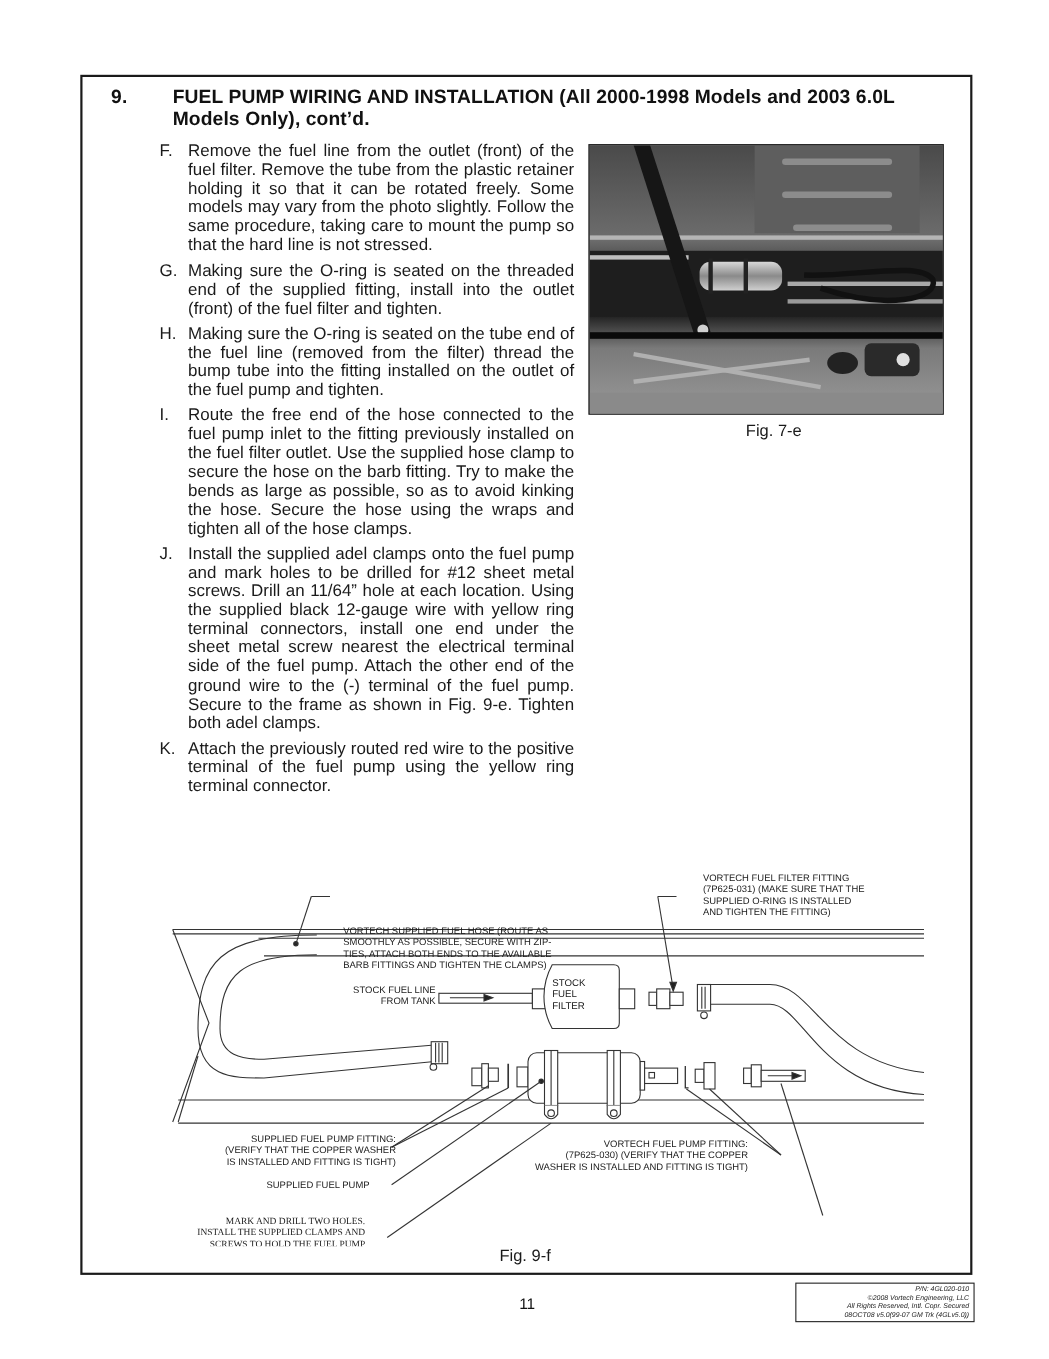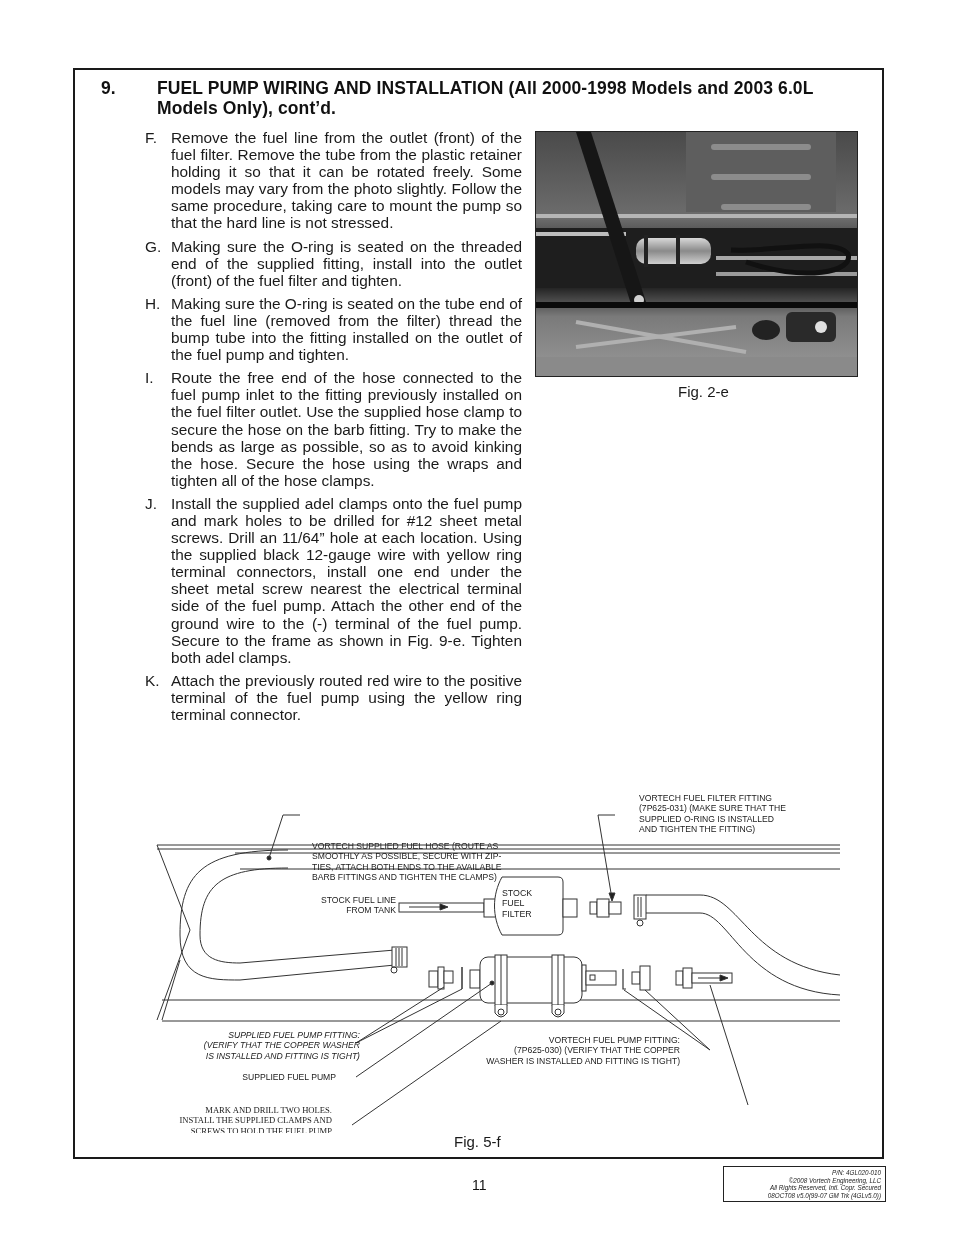--- a/index.html
+++ b/index.html
@@ -71,21 +71,21 @@
     <circle cx="103" cy="168" r="5" fill="#d0d0d0"></circle>
     <rect x="0" y="170" width="323" height="6" fill="#0a0a0a"></rect>
     <path d="M40 190 L210 220" stroke="#b0b0b0" stroke-width="4"></path>
     <path d="M40 215 L200 195" stroke="#b0b0b0" stroke-width="4"></path>
     <ellipse cx="230" cy="198" rx="14" ry="10" fill="#222"></ellipse>
     <rect x="250" y="180" width="50" height="30" rx="6" fill="#2a2a2a"></rect>
     <circle cx="285" cy="195" r="6" fill="#e0e0e0"></circle>
     <rect x="0" y="225" width="323" height="21" fill="#8a8a8a"></rect>
   </svg>
 </div>
-<div class="fig-cap" style="left:678px; top:383px;">Fig. 2-e</div>
+<div class="fig-cap" style="left:678px; top:383px;">Fig. 7-e</div>
 
 <div class="diagram">
   <svg width="700" height="350" viewBox="0 0 700 350" style="position:absolute;left:0;top:0;">
     <g stroke="#333" stroke-width="1" fill="none">
 
       <line x1="17" y1="60" x2="700" y2="60"></line>
       <line x1="17" y1="64" x2="700" y2="64"></line>
       <line x1="95" y1="68" x2="700" y2="68"></line>
       <line x1="100" y1="84" x2="700" y2="84"></line>
       <line x1="22" y1="215" x2="700" y2="215"></line>
@@ -183,39 +183,39 @@
   <div class="callout right" style="left:148px; top:110px; width:108px;">
     <span style="white-space:pre;">STOCK FUEL LINE
 FROM TANK</span>
   </div>
   <div class="callout center" style="left:362px; top:103px; width:60px; font-size:8.8px;">
     <div>STOCK</div>
     <div>FUEL</div>
     <div>FILTER</div>
   </div>
   <div class="callout right" style="left:0px; top:245px; width:220px;">
-    <span style="white-space:pre;font-style:italic;">SUPPLIED FUEL PUMP FITTING:
+    <span style="white-space:pre;">SUPPLIED FUEL PUMP FITTING:
 (VERIFY THAT THE COPPER WASHER
 IS INSTALLED AND FITTING IS TIGHT)</span>
   </div>
   <div class="callout right" style="left:40px; top:287px; width:156px;">
     <span style="white-space:pre;">SUPPLIED FUEL PUMP</span>
   </div>
   <div class="callout right" style="left:0px; top:320px; width:192px; height:28px; overflow:hidden;font-family:Liberation Serif, serif;">
     <span style="white-space:pre;">MARK AND DRILL TWO HOLES.
 INSTALL THE SUPPLIED CLAMPS AND
 SCREWS TO HOLD THE FUEL PUMP</span>
   </div>
   <div class="callout right" style="left:300px; top:250px; width:240px;">
     <span style="white-space:pre;">VORTECH FUEL PUMP FITTING:
 (7P625-030) (VERIFY THAT THE COPPER
 WASHER IS INSTALLED AND FITTING IS TIGHT)</span>
   </div>
 </div>
-<div class="fig-cap" style="left:454px; top:1133px;">Fig. 5-f</div>
+<div class="fig-cap" style="left:454px; top:1133px;">Fig. 9-f</div>
 
 <div class="page-num">11</div>
 <div class="info-box">
   <div>P/N: 4GL020-010</div>
   <div>©2008 Vortech Engineering, LLC</div>
   <div>All Rights Reserved, Intl. Copr. Secured</div>
   <div>08OCT08 v5.0(99-07 GM Trk (4GLv5.0))</div>
 </div>
 
 </body></html>

